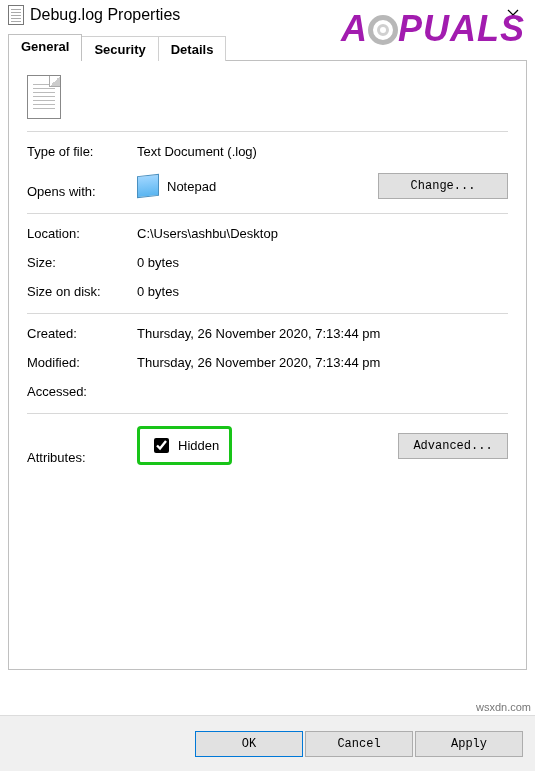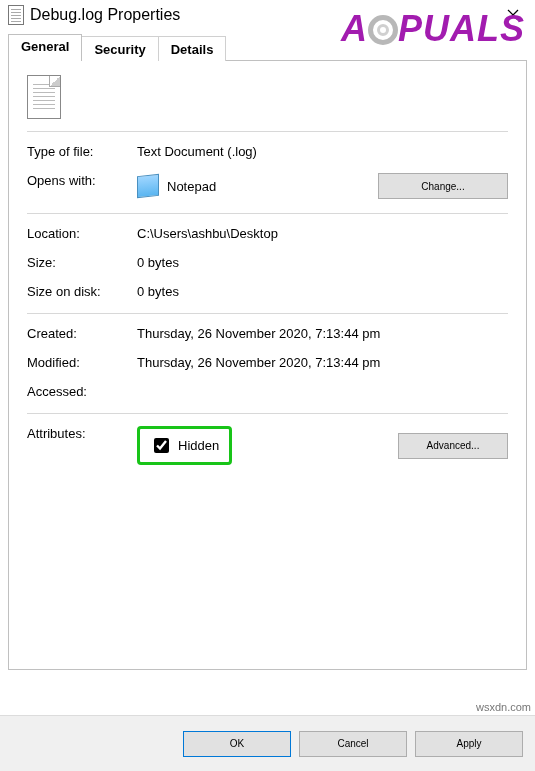--- a/index.html
+++ b/index.html
@@ -103,33 +103,33 @@
     left:5px; right:5px; top:8px; height:1px; background:#bbb;
     box-shadow:0 4px 0 #bbb,0 8px 0 #bbb,0 12px 0 #bbb,0 16px 0 #bbb,0 20px 0 #bbb,0 24px 0 #bbb;
   }
   .sep {
     border:none;
     border-top:1px solid #d8d8d8;
     margin:6px 0 12px 0;
   }
   .row {
     display:flex;
-    align-items:flex-start;
+    align-items:flex-end;
     margin-bottom:14px;
     font-size:13px;
   }
   .row .label { width:110px; }
   .row .value { flex:1; display:flex; align-items:center; gap:8px;}
   .win-btn {
     min-width:100px;
     height:26px;
     background:#e1e1e1;
     border:1px solid #adadad;
-    font-family:Liberation Sans, sans-serif;
-    font-size:10px;
+    font-family:Liberation Mono, monospace;
+    font-size:12px;
     padding:0 14px;
   }
   .change-btn{ width:130px; margin-left:auto;}
   .notepad-icon{
     width:22px; height:22px;
     background: linear-gradient(#9fd6ff,#5ab5f0);
     border:1px solid #4a90c0;
     transform: skewY(-6deg);
     display:inline-block;
   }
@@ -146,21 +146,21 @@
   .adv-btn{ margin-left:auto; width:110px;}
   .button-bar{
     position:absolute;
     left:0; right:0; bottom:0;
     height:56px;
     border-top:1px solid #dcdcdc;
     background:#f0f0f0;
     display:flex;
     justify-content:flex-end;
     align-items:center;
-    gap:8px;
+    gap:2px;
     padding:0 12px;
   }
   .button-bar .win-btn{ width:108px; }
   .ok-btn{ border:1px solid #0078d7; background:#e1e1e1;}
   .watermark{
     position:absolute;
     top:8px; right:10px;
     font-size:36px;
     font-weight:700;
     font-style:italic;

